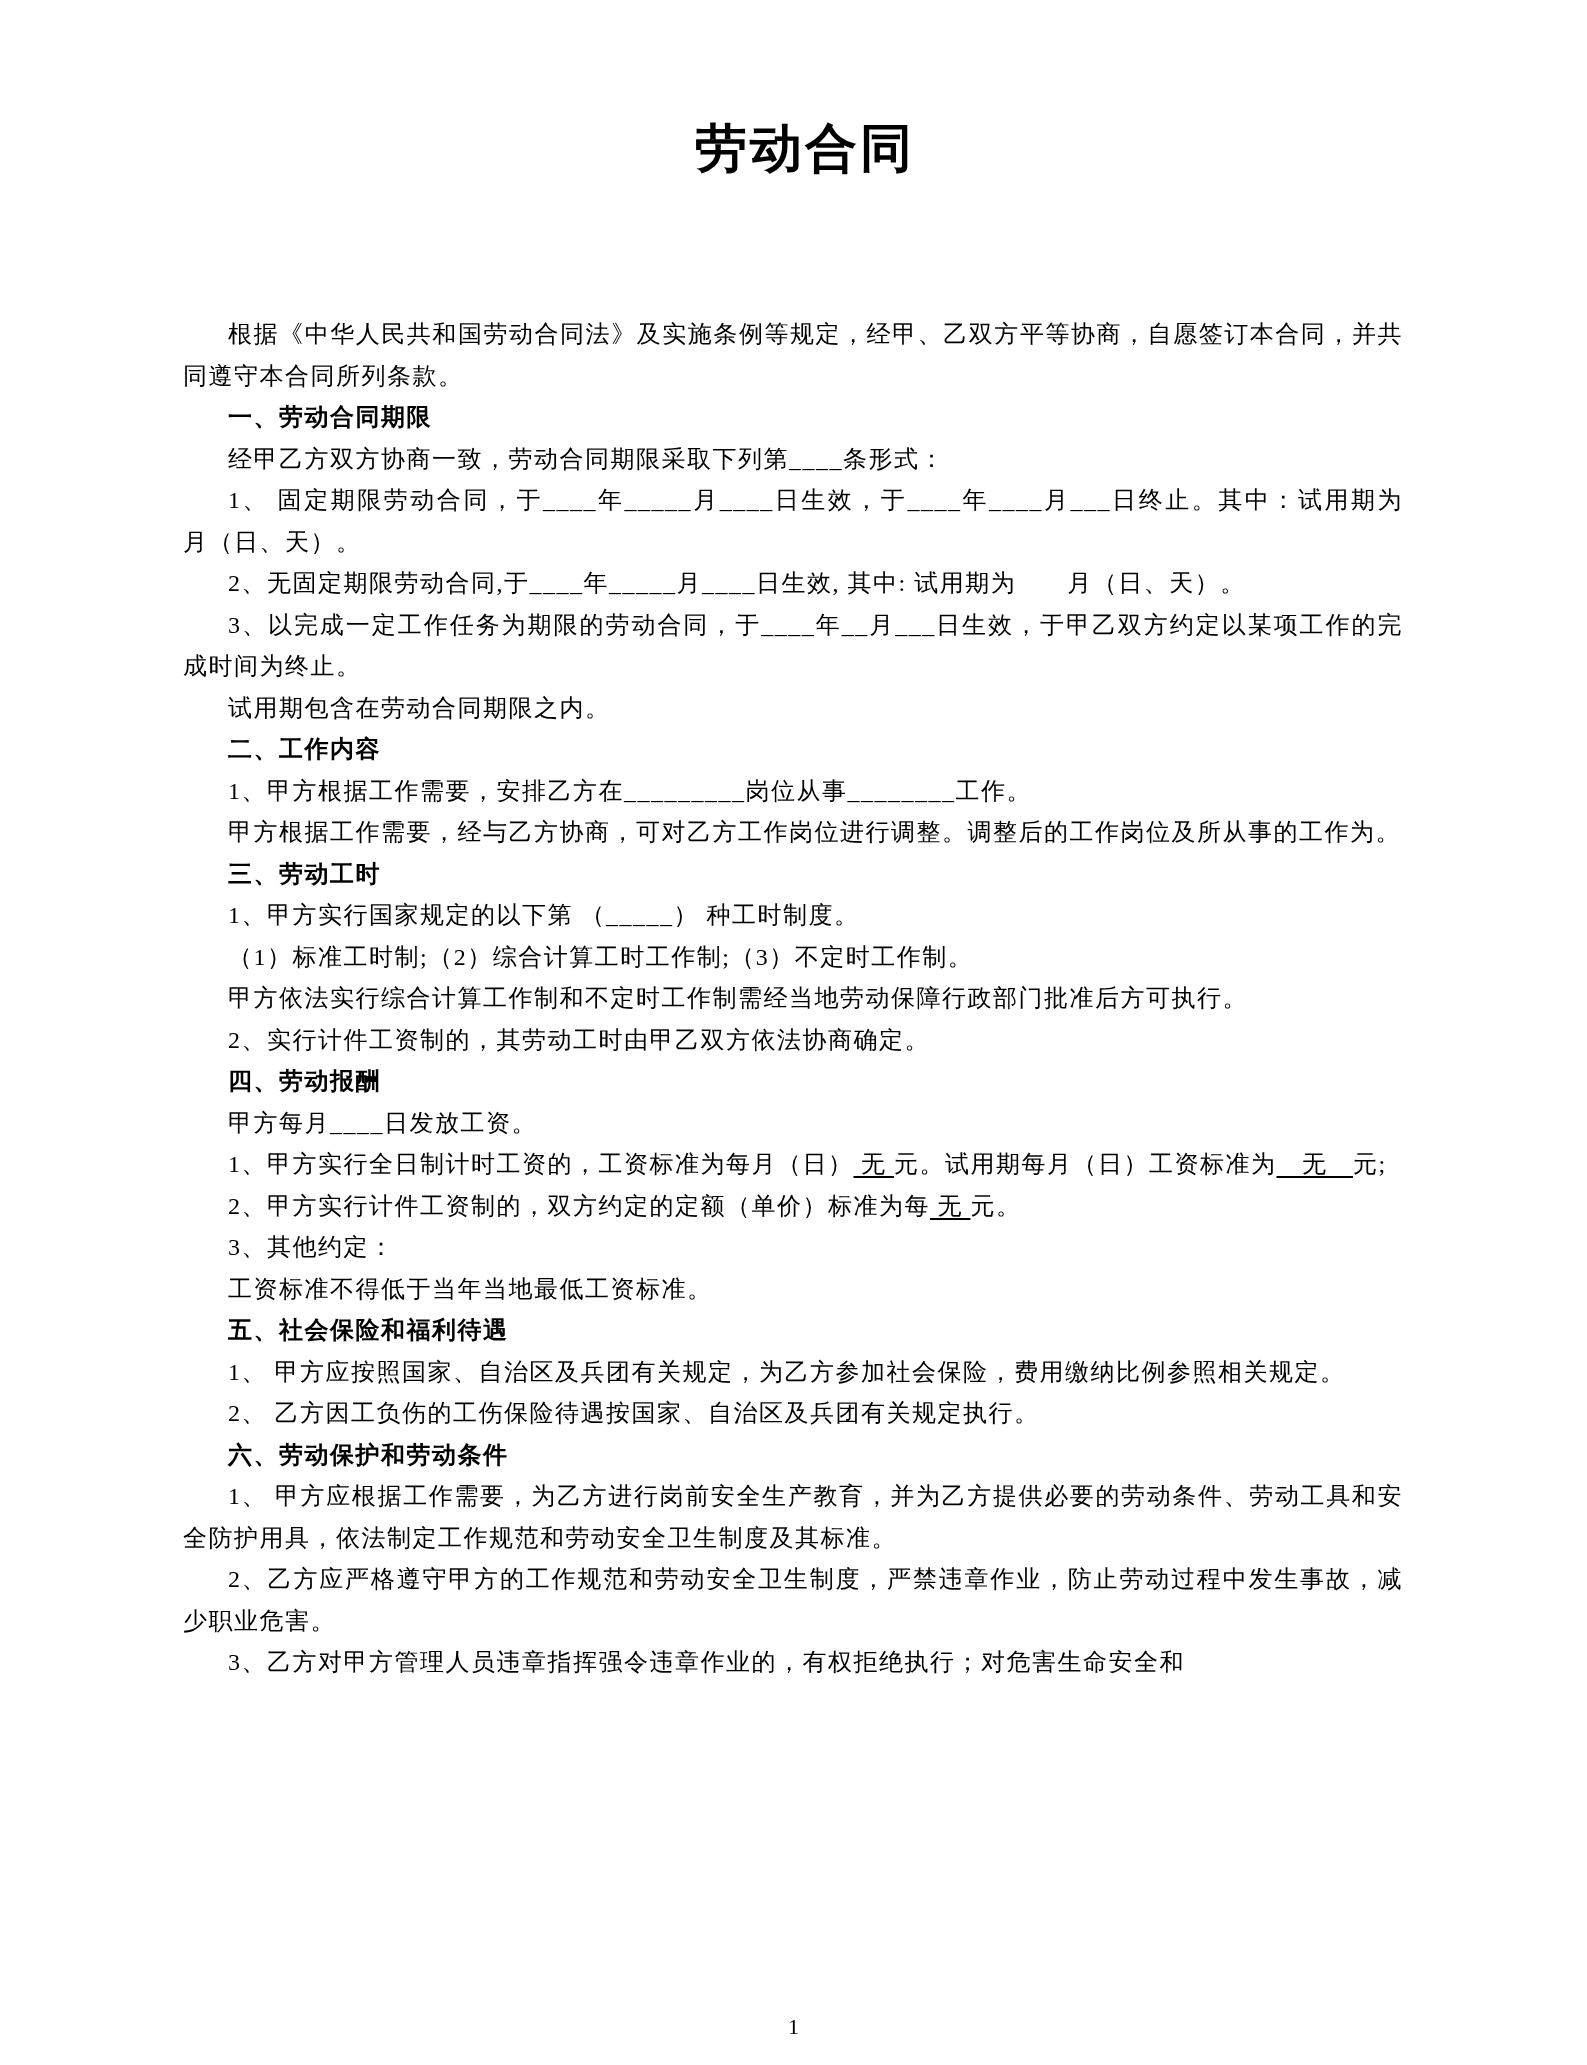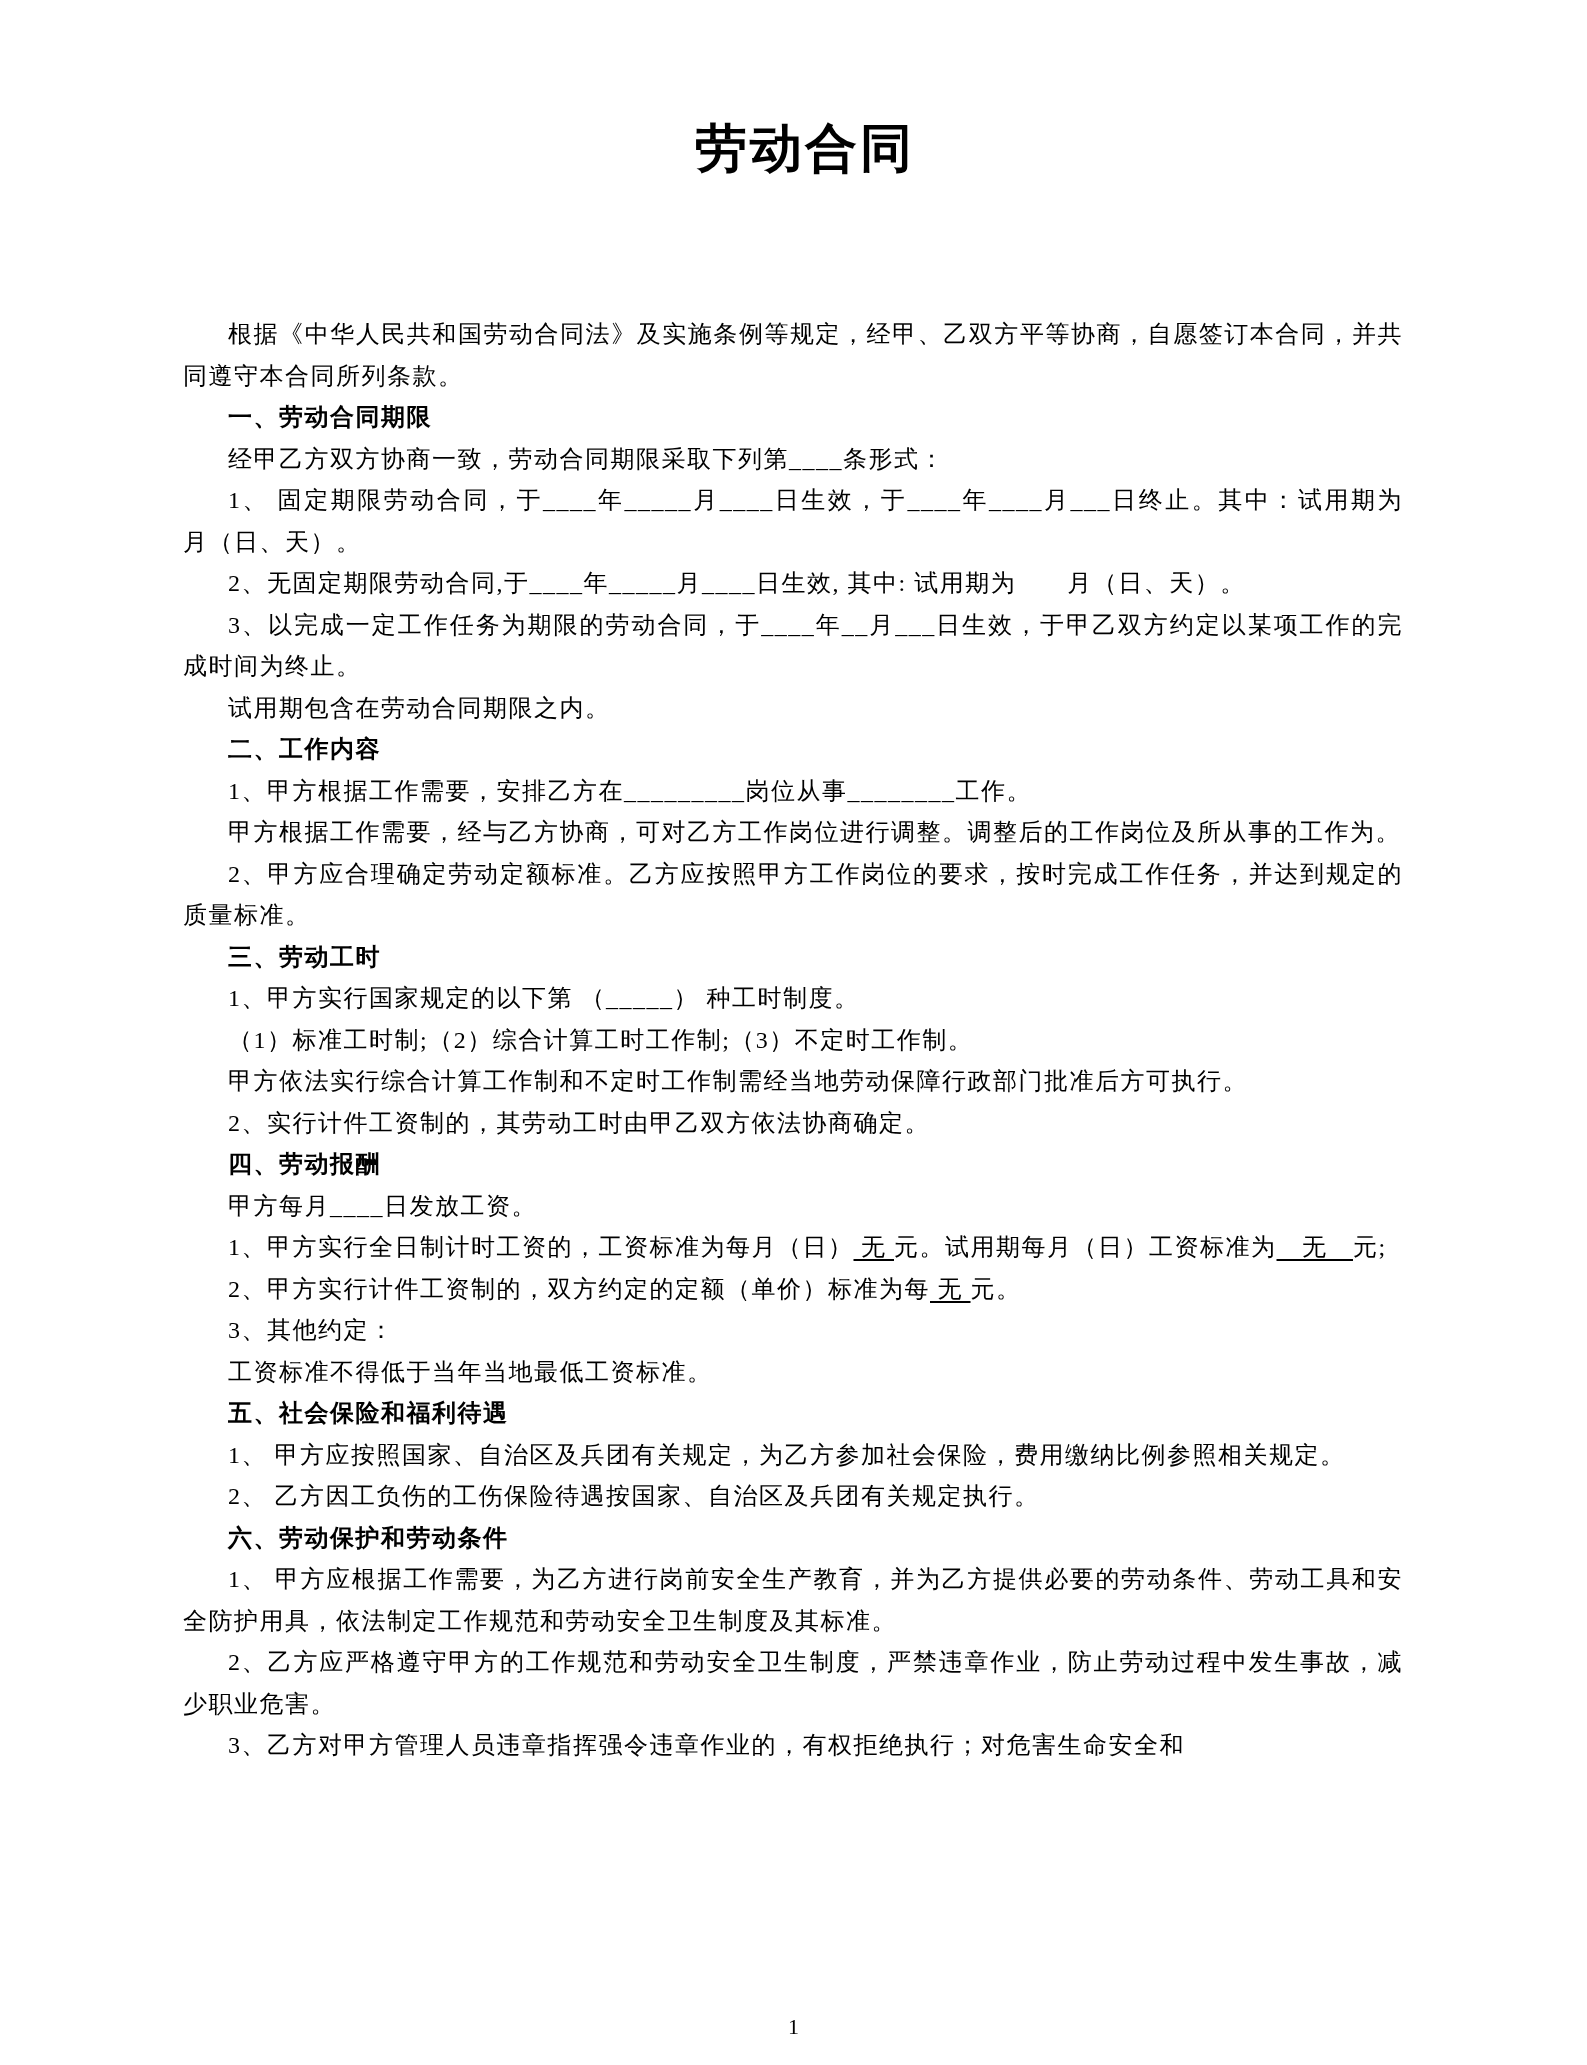--- a/index.html
+++ b/index.html
@@ -73,21 +73,20 @@
       <p class="para body"><span>根据《中华人民共和国劳动合同法》及实施条例等规定，经甲、乙双方平等协商，自愿签订本合同，并共同遵守本合同所列条款。</span></p>
       <p class="para heading"><span>一、劳动合同期限</span></p>
       <p class="para body"><span>经甲乙方双方协商一致，劳动合同期限采取下列第____条形式：</span></p>
       <p class="para body"><span>1、 固定期限劳动合同，于____年_____月____日生效，于____年____月___日终止。其中：试用期为　　月（日、天）。</span></p>
       <p class="para body"><span>2、无固定期限劳动合同,于____年_____月____日生效, 其中: 试用期为　　月（日、天）。</span></p>
       <p class="para body"><span>3、以完成一定工作任务为期限的劳动合同，于____年__月___日生效，于甲乙双方约定以某项工作的完成时间为终止。</span></p>
       <p class="para body"><span>试用期包含在劳动合同期限之内。</span></p>
       <p class="para heading"><span>二、工作内容</span></p>
       <p class="para body"><span>1、甲方根据工作需要，安排乙方在_________岗位从事________工作。</span></p>
       <p class="para body"><span>甲方根据工作需要，经与乙方协商，可对乙方工作岗位进行调整。调整后的工作岗位及所从事的工作为。</span></p>
-      <p class="para body"><span>2、甲方应合理确定劳动定额标准。乙方应按照甲方工作岗位的要求，按时完成工作任务，并达到规定的质量标准。</span></p>
       <p class="para heading"><span>三、劳动工时</span></p>
       <p class="para body"><span>1、甲方实行国家规定的以下第 （_____） 种工时制度。</span></p>
       <p class="para body"><span>（1）标准工时制;（2）综合计算工时工作制;（3）不定时工作制。</span></p>
       <p class="para body"><span>甲方依法实行综合计算工作制和不定时工作制需经当地劳动保障行政部门批准后方可执行。</span></p>
       <p class="para body"><span>2、实行计件工资制的，其劳动工时由甲乙双方依法协商确定。</span></p>
       <p class="para heading"><span>四、劳动报酬</span></p>
       <p class="para body"><span>甲方每月____日发放工资。</span></p>
       <p class="para body"><span>1、甲方实行全日制计时工资的，工资标准为每月（日）</span><span class="u"> 无 </span><span>元。试用期每月（日）工资标准为</span><span class="u">　无　</span><span>元;</span></p>
       <p class="para body"><span>2、甲方实行计件工资制的，双方约定的定额（单价）标准为每</span><span class="u"> 无 </span><span>元。</span></p>
       <p class="para body"><span>3、其他约定：</span></p>

